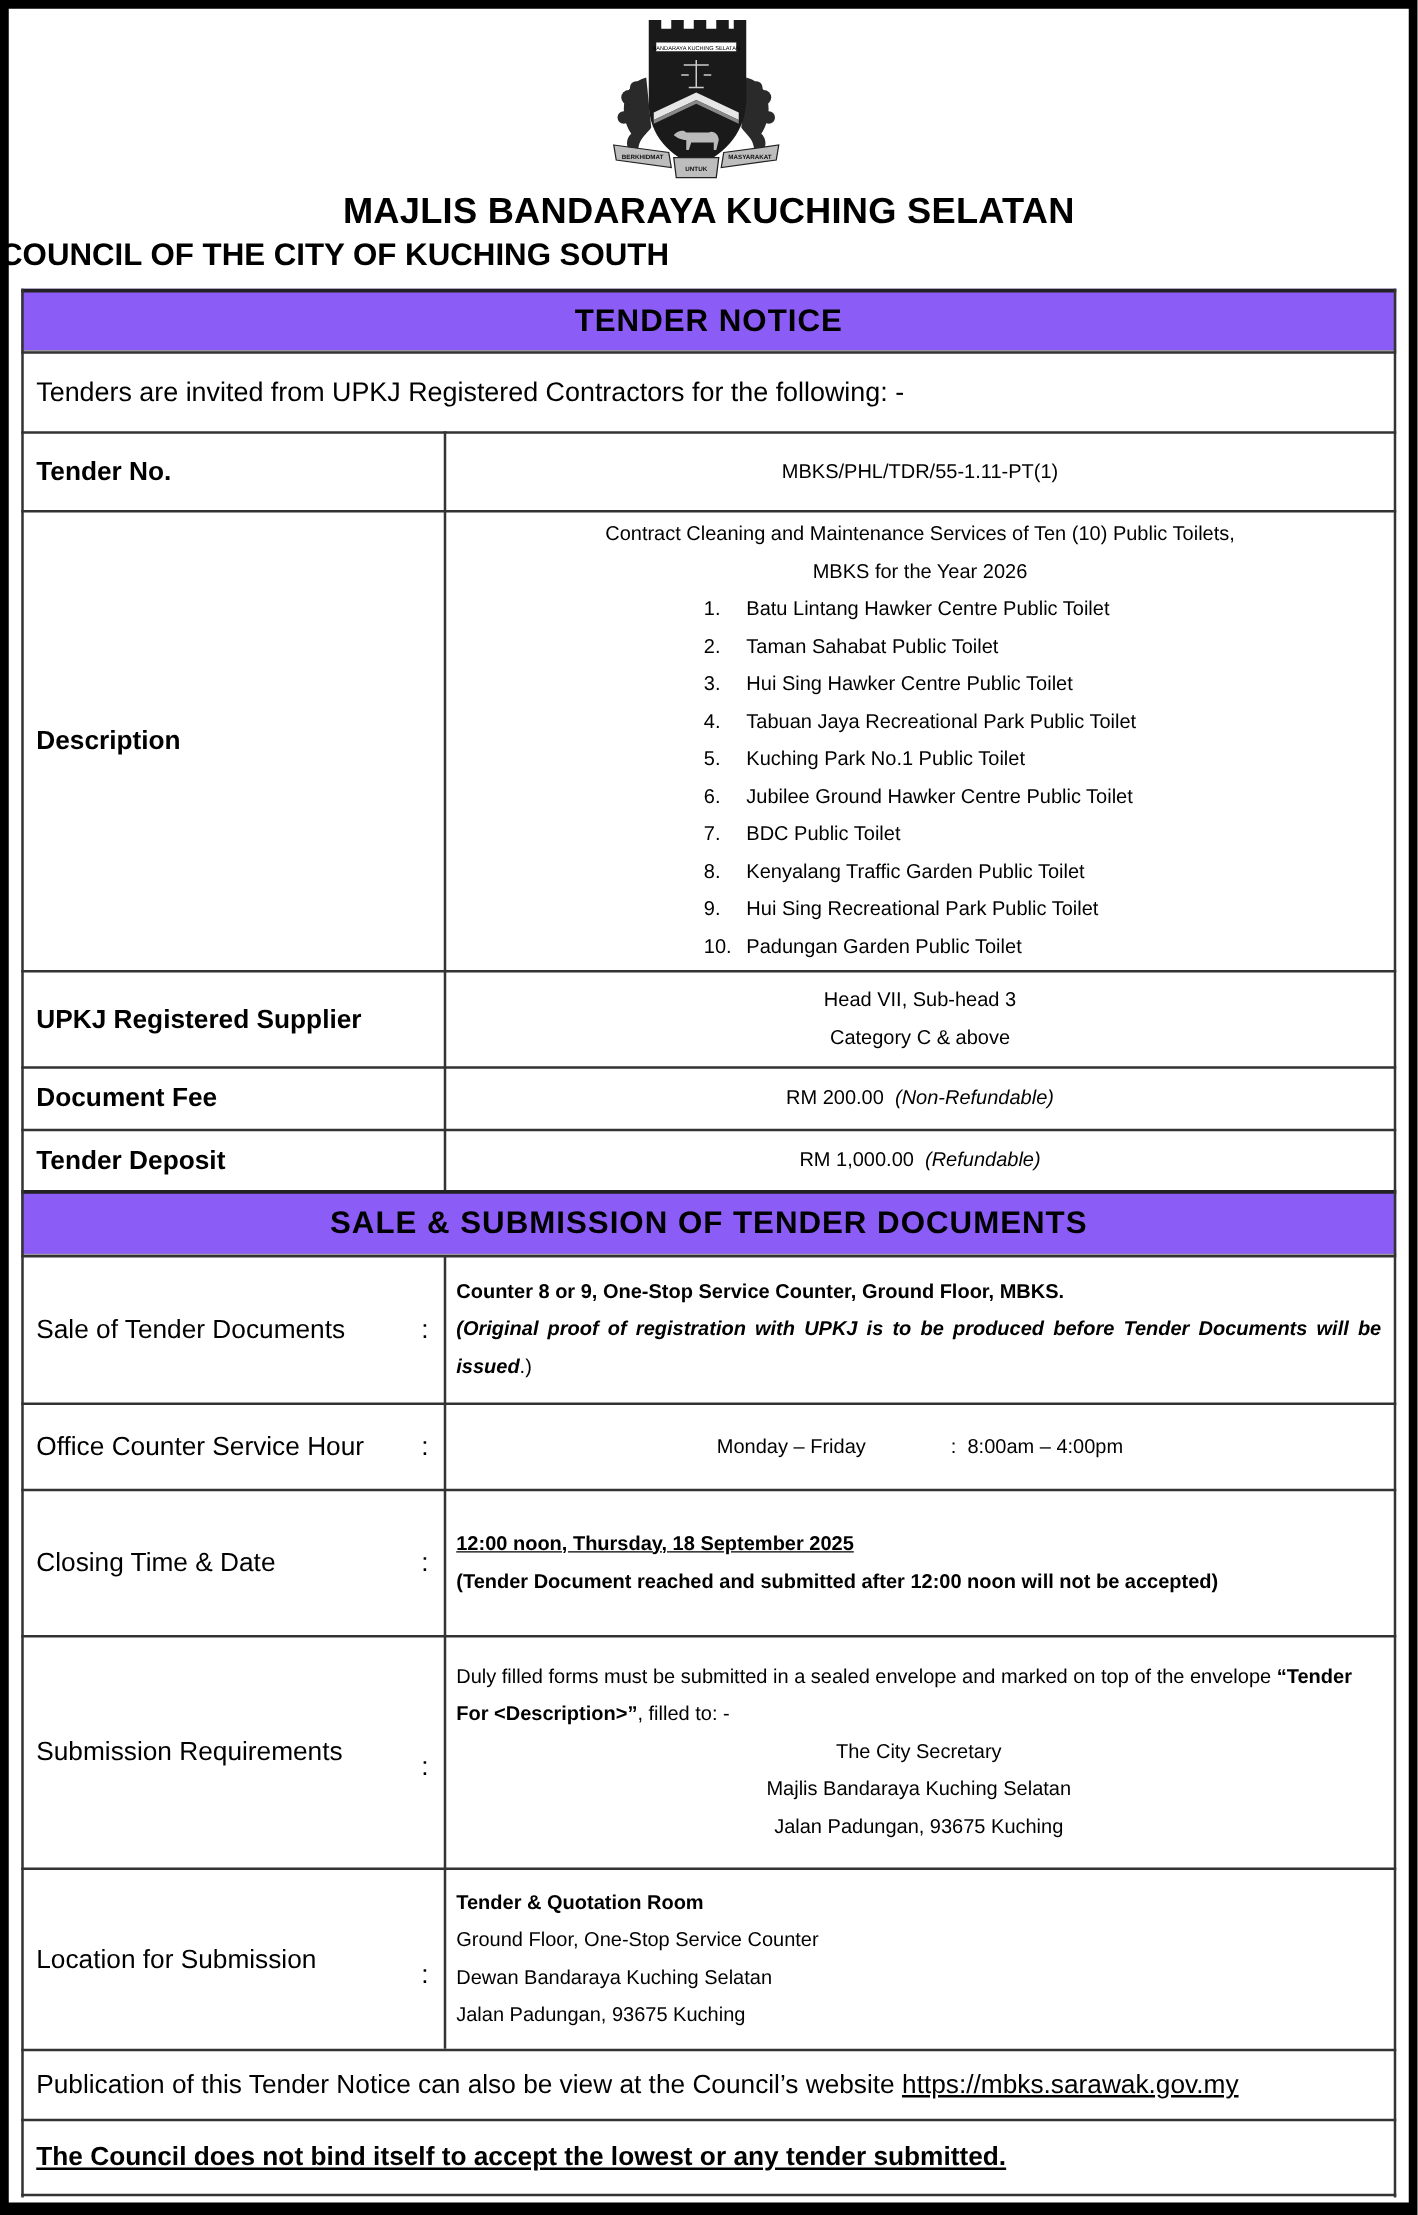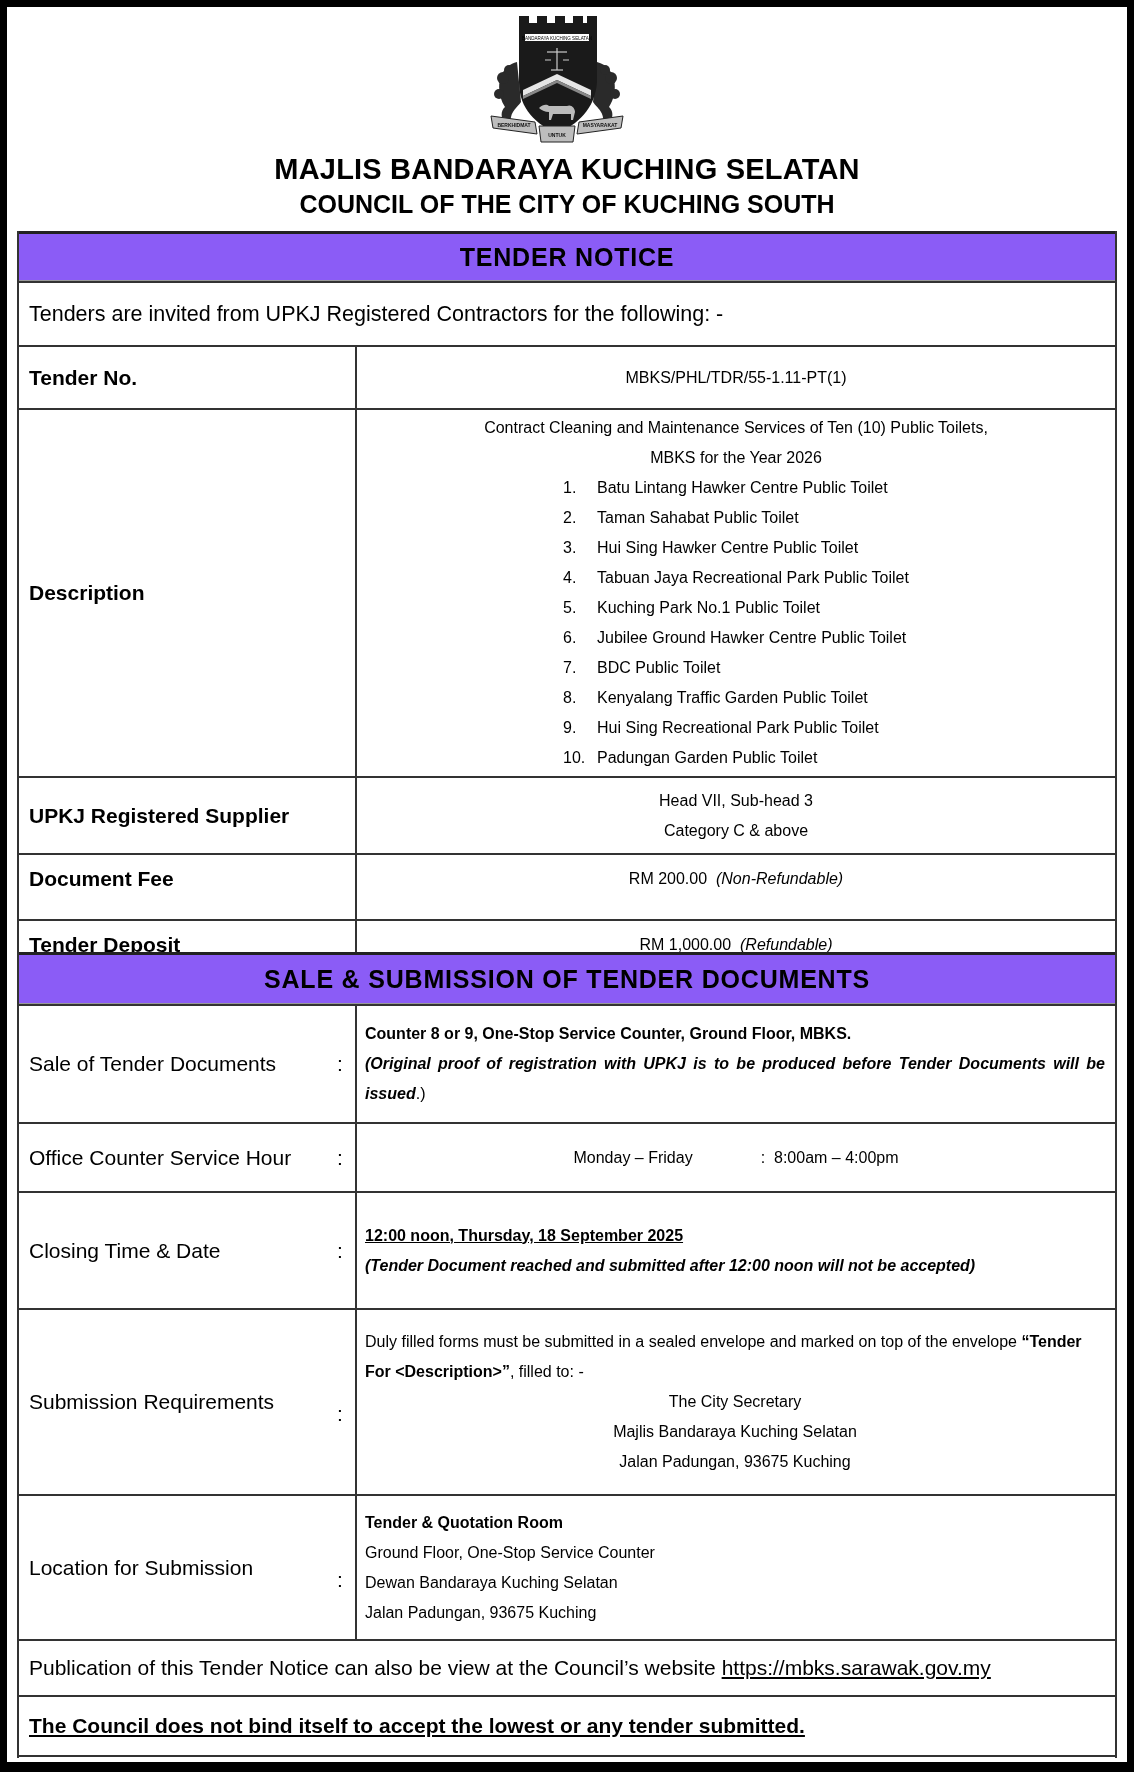--- a/index.html
+++ b/index.html
@@ -3,21 +3,21 @@
 <meta charset="utf-8">
 <style>
   html, body { margin:0; padding:0; background:#ffffff; }
   body { width:1134px; height:1772px; position:relative; overflow:hidden;
          font-family:"Liberation Sans", sans-serif; color:#000; }
   .frame { position:absolute; left:0; top:0; width:1134px; height:1772px;
            box-sizing:border-box; border:7px solid #000; border-bottom-width:10px; }
   .logo { position:absolute; left:487px; top:12px; width:140px; height:132px; }
   .title1 { position:absolute; left:0; width:1134px; top:153px; text-align:center;
             font-weight:bold; font-size:29px; letter-spacing:0.2px; }
-  .title2 { position:absolute; left:0; width:1134px; top:190px; text-align:center;
+  .title2 { position:absolute; left:0; width:1134px; top:190px; text-align:left;
             font-weight:bold; font-size:25px; }
   .tbl { position:absolute; left:17px; top:231px; width:1100px; }
   .row { position:absolute; left:0; width:1100px; box-sizing:border-box;
          border-top:2px solid #333; }
   .row.last { border-bottom:2px solid #333; }
   .band { background:#8b5cf6; border-top:3px solid #222; border-bottom:1px solid #999; }
   .band .txt { position:absolute; left:0; right:0; top:50%; transform:translateY(-50%);
                text-align:center; font-weight:bold; font-size:25px; letter-spacing:0.8px; }
   .sidewalls { position:absolute; left:17px; top:231px; width:1100px; height:1527px;
                box-sizing:border-box; border-left:2px solid #333; border-right:2px solid #333;
@@ -118,21 +118,21 @@
     </div>
   </div>
 
   <div class="row" style="top:622px; height:50px;">
     <div class="lab bold vc">Document Fee</div>
     <div class="val center vc">
       <span>RM 200.00</span>&nbsp;&nbsp;<i>(Non-Refundable)</i>
     </div>
   </div>
 
-  <div class="row" style="top:688px; height:49px;padding-left:12px;">
+  <div class="row" style="top:672px; height:49px;padding-left:12px;">
     <div class="lab bold vc">Tender Deposit</div>
     <div class="val center vc">
       <span>RM 1,000.00</span>&nbsp;&nbsp;<i>(Refundable)</i>
     </div>
   </div>
 
   <div class="row band" style="top:721px; height:52px;">
     <div class="txt">SALE &amp; SUBMISSION OF TENDER DOCUMENTS</div>
   </div>
 
@@ -151,21 +151,21 @@
     <div class="val center vc">
       <span>Monday – Friday</span><span style="display:inline-block; width:68px;"></span><span>:</span>&nbsp;&nbsp;<span>8:00am – 4:00pm</span>
     </div>
   </div>
 
   <div class="row" style="top:960px; height:117px;">
     <div class="lab vc">Closing Time &amp; Date</div>
     <div class="colon vc">:</div>
     <div class="val lft vc" style="line-height:30px;">
       <div style="font-weight:bold;"><span class="u">12:00 noon, Thursday, 18 September 2025</span></div>
-      <div style="font-weight:bold; font-style:italic;">(Tender Document reached and submitted after 12:00 noon will not be accepted)</div>
+      <div style="font-weight:bold; ">(Tender Document reached and submitted after 12:00 noon will not be accepted)</div>
     </div>
   </div>
 
   <div class="row" style="top:1077px; height:186px;">
     <div class="lab vc">Submission Requirements</div>
     <div class="colon" style="top:92px;">:</div>
     <div class="val lft vc" style="line-height:30px;">
       <div><span>Duly filled forms must be submitted in a sealed envelope and marked on top of the envelope </span><b>“Tender For &lt;Description&gt;”</b><span>, filled to: -</span></div>
       <div class="center">The City Secretary</div>
       <div class="center">Majlis Bandaraya Kuching Selatan</div>

